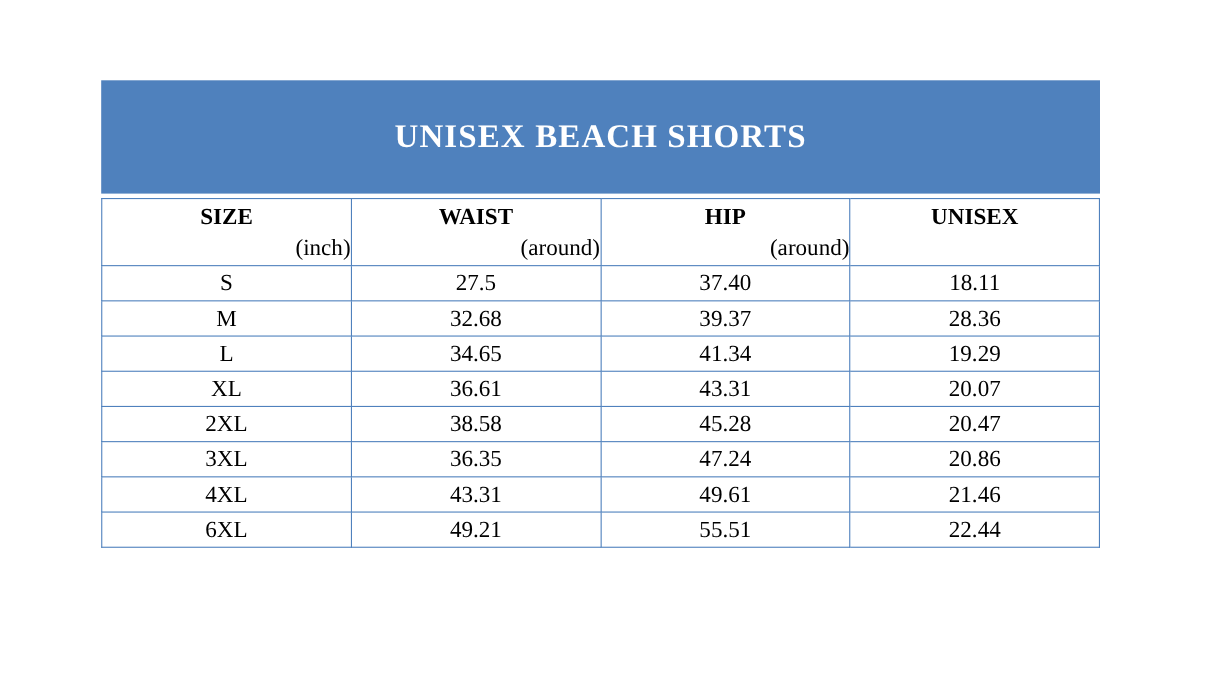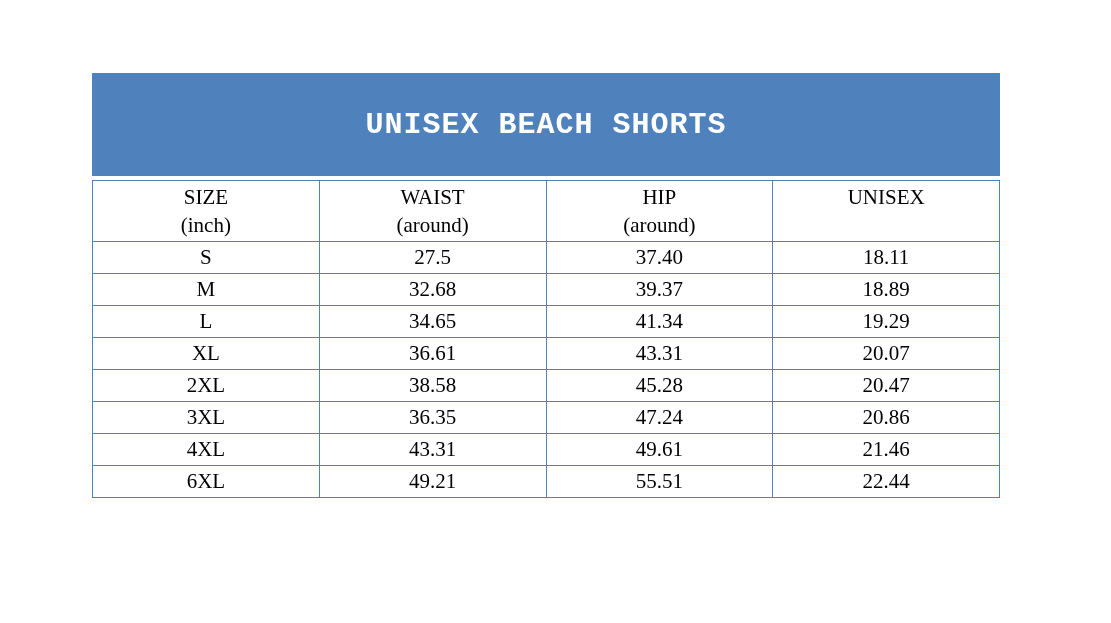--- a/index.html
+++ b/index.html
@@ -21,21 +21,20 @@
     top: 73px;
     width: 908px;
   }
   .banner {
     height: 103px;
     background: #4F81BD;
     display: flex;
     align-items: center;
     justify-content: center;
     margin-bottom: 4px;
-    font-family: Liberation Mono, monospace;
   }
   .banner-title {
     color: #ffffff;
     font-weight: bold;
     font-size: 30px;
     letter-spacing: 1px;
     white-space: nowrap;
   }
   table.size-table {
     width: 100%;
@@ -50,26 +49,27 @@
     padding: 0;
     color: #000000;
   }
   .size-table thead th {
     height: 60px;
     font-size: 21px;
     line-height: 1.35;
   }
   .col-label {
     display: block;
-    font-weight: normal;
+    font-weight: bold;
   }
   .col-unit {
     display: block;
     font-weight: normal;
     min-height: 28px;
+    text-align: right;
   }
   .size-table tbody td {
     height: 31px;
     font-size: 21px;
     font-weight: normal;
   }
 </style>
 </head>
 <body>
 
@@ -106,21 +106,21 @@
     <td>S</td>
     <td>27.5</td>
     <td>37.40</td>
     <td>18.11</td>
   </tr>
 
   <tr>
     <td>M</td>
     <td>32.68</td>
     <td>39.37</td>
-    <td>18.89</td>
+    <td>28.36</td>
   </tr>
 
   <tr>
     <td>L</td>
     <td>34.65</td>
     <td>41.34</td>
     <td>19.29</td>
   </tr>
 
   <tr>

